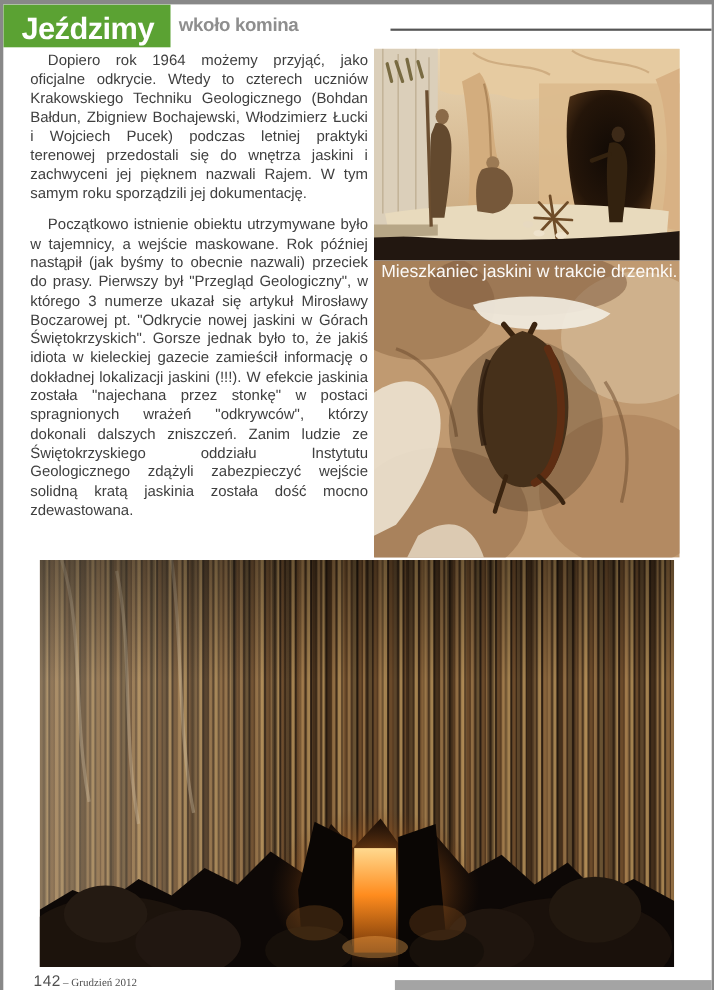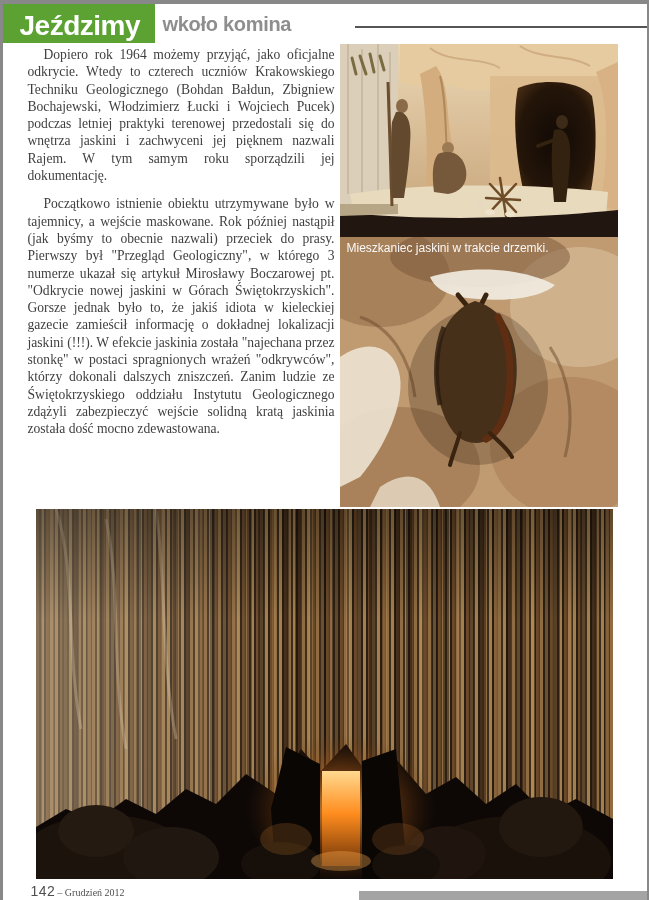--- a/index.html
+++ b/index.html
@@ -14,44 +14,44 @@
     background:var(--accent_green,#5ba233);
     display:flex;align-items:center;
   }
   .hdr-title{
     color:#ffffff;font-weight:bold;font-size:28px;letter-spacing:-0.5px;
     padding-left:17px;line-height:1;transform:translateY(2px);
     white-space:nowrap;
   }
   .hdr-sub{
     position:absolute;left:160px;top:9px;
-    color:var(--subtitle_gray,#8e8e8e);font-weight:bold;font-size:20px;
+    color:var(--subtitle_gray,#8e8e8e);font-weight:bold;font-size:17px;
     letter-spacing:-0.3px;white-space:nowrap;
   }
   .hdr-rule{
     position:absolute;left:352px;right:0;top:22px;height:1.5px;
     background:#555555;
   }
   
   .text-col{
     position:absolute;left:25px;top:42px;width:307px;
     font-size:13.6px;line-height:17.3px;color:var(--text_gray,#3f3f3f);
     text-align:justify;
   }
   .text-col p{margin:0 0 11px 0;}
-  .text-col p.indent{text-indent:16px;font-family:Liberation Serif, serif;}
+  .text-col p.indent{text-indent:16px;}
   
   .photo{position:absolute;overflow:hidden;}
   .photo svg{display:block;width:100%;height:100%;}
   #photo-diorama{left:337px;top:40px;width:278px;height:193px;}
   #photo-bat{left:337px;top:233px;width:278px;height:270px;}
   #photo-cave{left:33px;top:505px;width:577px;height:370px;}
   .bat-caption{
     position:absolute;left:7px;top:4px;
-    color:rgba(255,255,255,0.95);font-size:12px;line-height:14px;
+    color:rgba(255,255,255,0.95);font-size:16px;line-height:14px;
     white-space:nowrap;
   }
   
   .footer-text{
     position:absolute;left:28px;top:879px;color:#4f4f4f;
     display:flex;align-items:baseline;
   }
   .footer-num{font-size:14px;letter-spacing:0.5px;}
   .footer-issue{font-size:10px;margin-left:2px;font-family:Liberation Serif, serif;}
   .footer-bar{

